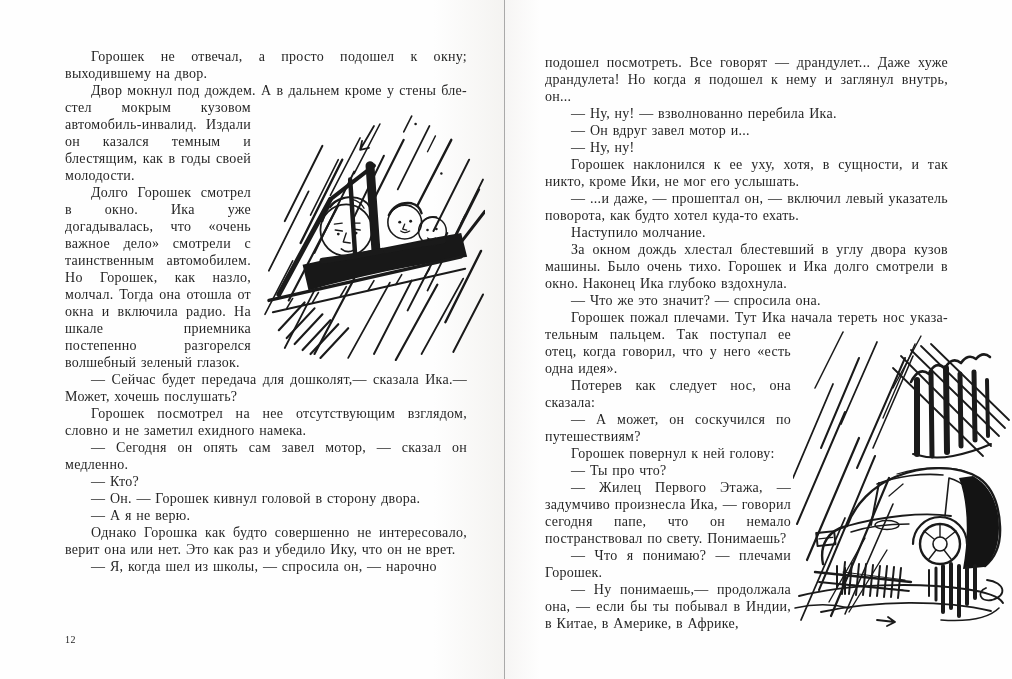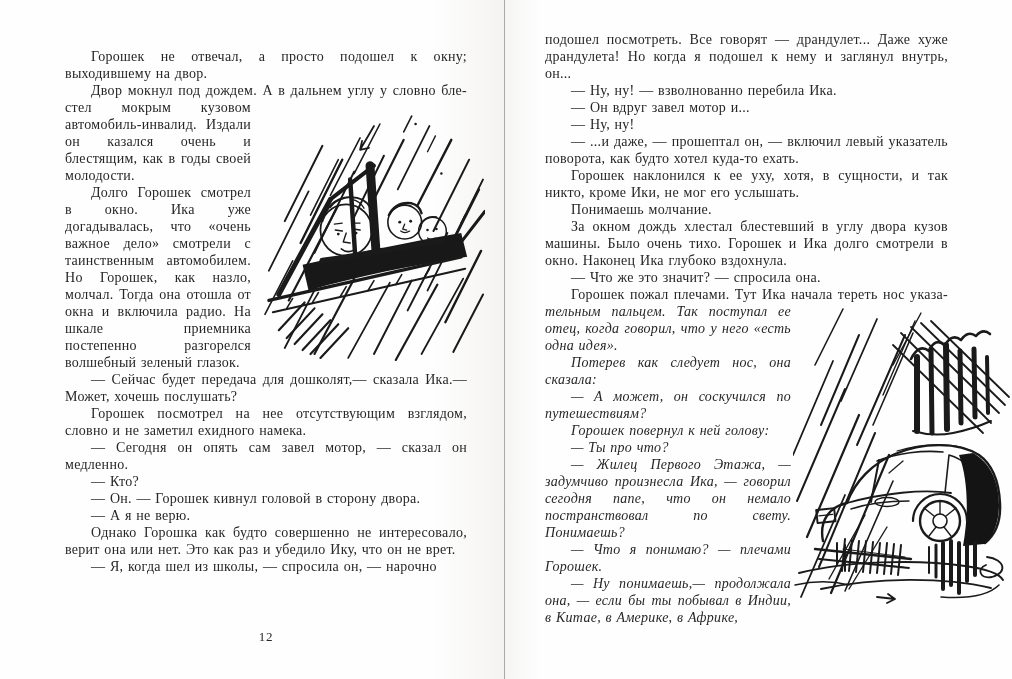--- a/index.html
+++ b/index.html
@@ -1,50 +1,50 @@
 <!DOCTYPE html>
 <html><head>
 <meta charset="utf-8">
 <style>
   html,body{margin:0;padding:0;background:#ffffff;}
   .spread{position:relative;width:1012px;height:679px;background:#fefefe;overflow:hidden;
           font-family:"Liberation Serif","DejaVu Serif",serif;color:#262626;}
   .page{position:absolute;top:0;bottom:0;}
   .page-left{left:0;width:504px;padding:48px 37px 0 65px;box-sizing:border-box;
              background:linear-gradient(to right,#fefefe 86%,#f4f3f1 100%);}
-  .page-right{left:505px;right:0;padding:31px 64px 0 40px;box-sizing:border-box;
+  .page-right{left:505px;right:0;padding:54px 64px 0 40px;box-sizing:border-box;
               background:linear-gradient(to right,#f6f5f4 0%,#fefefe 7%);}
   .gutter{position:absolute;left:504px;top:0;width:1px;height:100%;background:#a9a9a9;}
   .para{margin:0;font-size:14px;line-height:17px;text-align:justify;text-indent:26px;
         letter-spacing:0.02em;word-spacing:0.06em;}
   .noindent{text-indent:0;}
   .oneline{text-align:justify;text-align-last:justify;white-space:nowrap;overflow:hidden;}
   .wrap-row{display:flex;align-items:flex-start;}
   .narrow-col-left{width:186px;flex:none;}
-  .narrow-col-right{width:246px;flex:none;font-style:italic;}
+  .narrow-col-right{width:246px;flex:none;}
   .illus{flex:1;}
   .illus svg{display:block;}
   .illus-left svg{margin:4px -16px 0 6px;}
   .illus-right svg{margin:2px -57px 0 2px;}
-  .pagenum{position:absolute;bottom:34px;left:65px;right:37px;text-align:center;
-           font-size:13px;letter-spacing:0.05em;}
+  .pagenum{position:absolute;bottom:34px;left:65px;right:37px;text-align:left;
+           font-size:10px;letter-spacing:0.05em;}
   .sk{stroke:#1a1a1a;fill:none;stroke-linecap:round;stroke-linejoin:round;}
 </style>
 </head>
 <body>
 
 <div class="spread">
 
   <div class="page page-left">
     <p class="para">Горошек не отвечал, а просто подошел к окну; выходившему на двор.</p>
-    <p class="para oneline">Двор мокнул под дождем. А в дальнем углу у словно бле-</p>
+    <p class="para oneline">Двор мокнул под дождем. А в дальнем кроме у стены бле-</p>
 
     <div class="wrap-row">
       <div class="narrow-col-left">
-        <p class="para noindent">стел мокрым кузовом автомобиль-инвалид. Издали он казался очень и блестящим, как в годы своей молодости.</p>
+        <p class="para noindent">стел мокрым кузовом автомобиль-инвалид. Издали он казался темным и блестящим, как в годы своей молодости.</p>
         <p class="para">Долго Горошек смотрел в окно. Ика уже догадывалась, что «очень важное дело» смотрели с таинственным автомобилем. Но Горошек, как назло, молчал. Тогда она отошла от окна и включила радио. На шкале приемника постепенно разгорелся волшебный зеленый глазок.</p>
       </div>
       <div class="illus illus-left">
         <svg width="228" height="268" viewBox="0 0 230 268">
 
           <g class="sk" stroke-width="2">
             <path d="M28,118 66,42"></path>
               <path d="M44,140 86,56" stroke-width="2.4"></path>
               <path d="M12,168 52,88" stroke-width="1.8"></path>
             <path d="M58,150 98,68"></path>
@@ -149,23 +149,23 @@
     <div class="pagenum">12</div>
   </div>
 
   <div class="gutter"></div>
 
   <div class="page page-right">
     <p class="para noindent">подошел посмотреть. Все говорят — драндулет... Даже хуже драндулета! Но когда я подошел к нему и заглянул внутрь, он...</p>
     <p class="para">— Ну, ну! — взволнованно перебила Ика.</p>
     <p class="para">— Он вдруг завел мотор и...</p>
     <p class="para">— Ну, ну!</p>
+    <p class="para">Горошек наклонился к ее уху, хотя, в сущности, и так никто, кроме Ики, не мог его услышать.</p>
     <p class="para">— ...и даже, — прошептал он, — включил левый указатель поворота, как будто хотел куда-то ехать.</p>
-    <p class="para">Горошек наклонился к ее уху, хотя, в сущности, и так никто, кроме Ики, не мог его услышать.</p>
-    <p class="para">Понимаешь молчание.</p>
+    <p class="para">Наступило молчание.</p>
     <p class="para">За окном дождь хлестал блестевший в углу двора кузов машины. Было очень тихо. Горошек и Ика долго смотрели в окно. Наконец Ика глубоко вздохнула.</p>
     <p class="para">— Что же это значит? — спросила она.</p>
     <p class="para oneline">Горошек пожал плечами. Тут Ика начала тереть нос указа-</p>
 
     <div class="wrap-row">
       <div class="narrow-col-right">
         <p class="para noindent">тельным пальцем. Так поступал ее отец, когда говорил, что у него «есть одна идея».</p>
         <p class="para">Потерев как следует нос, она сказала:</p>
         <p class="para">— А может, он соскучился по путешествиям?</p>
         <p class="para">Горошек повернул к ней голову:</p>

